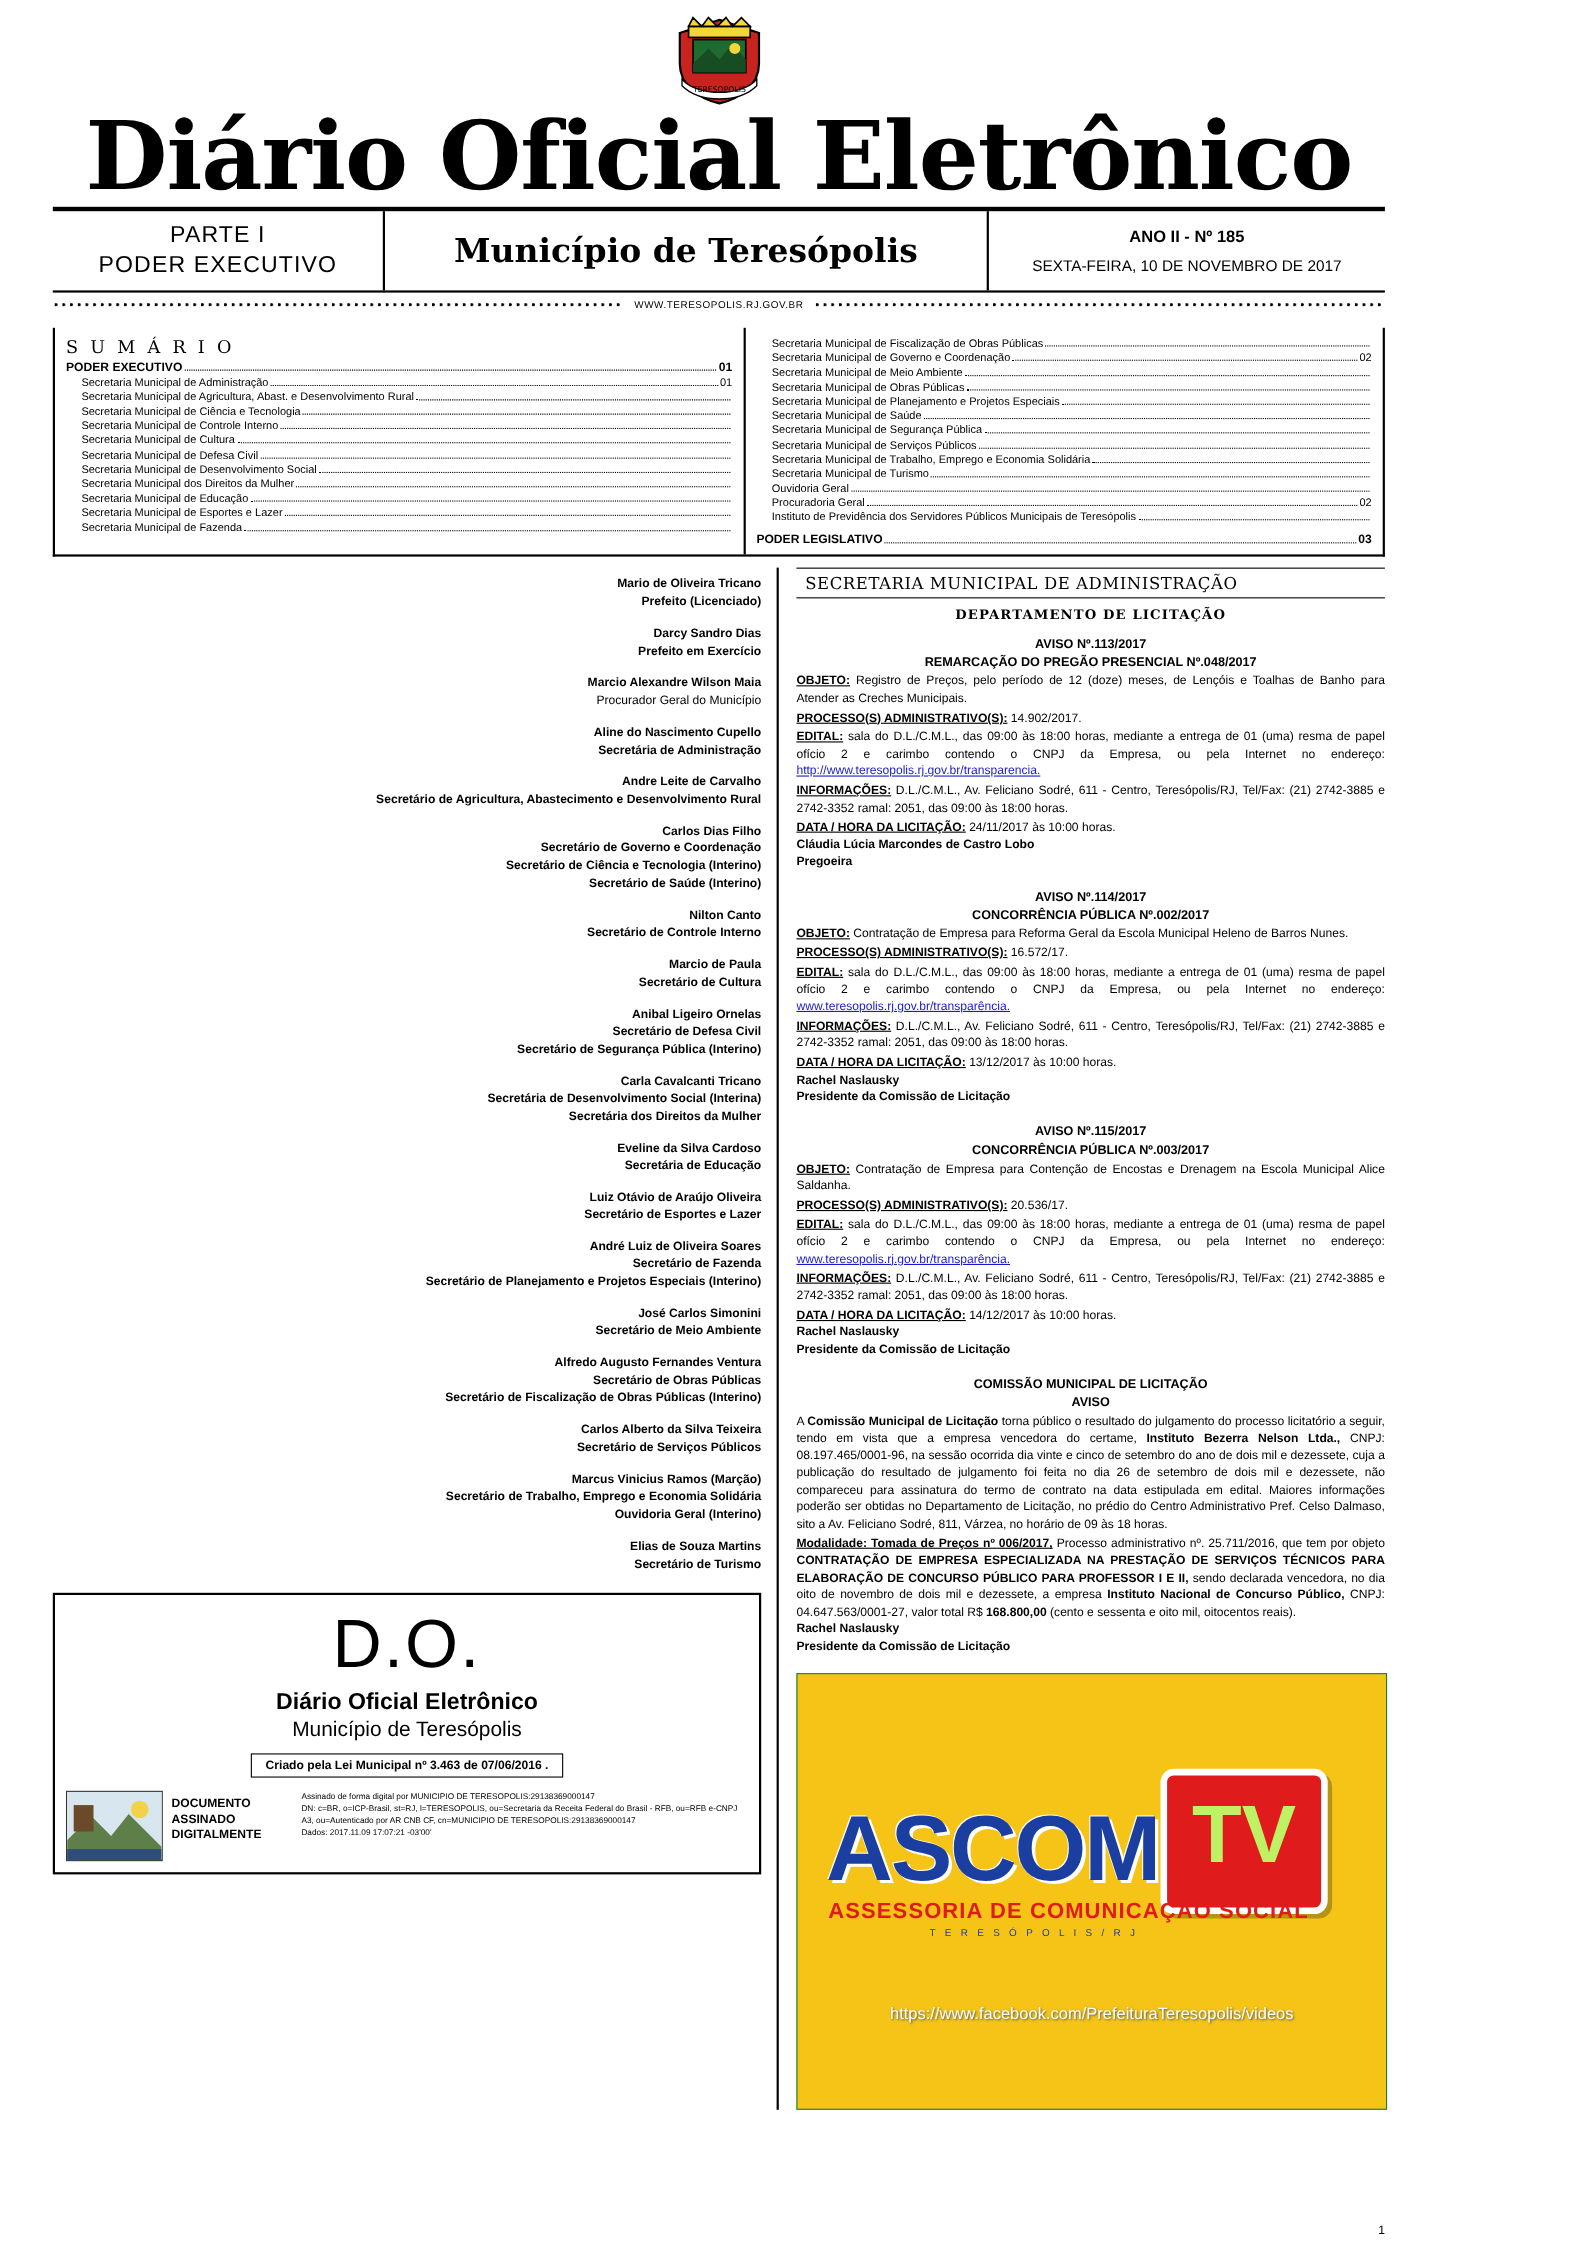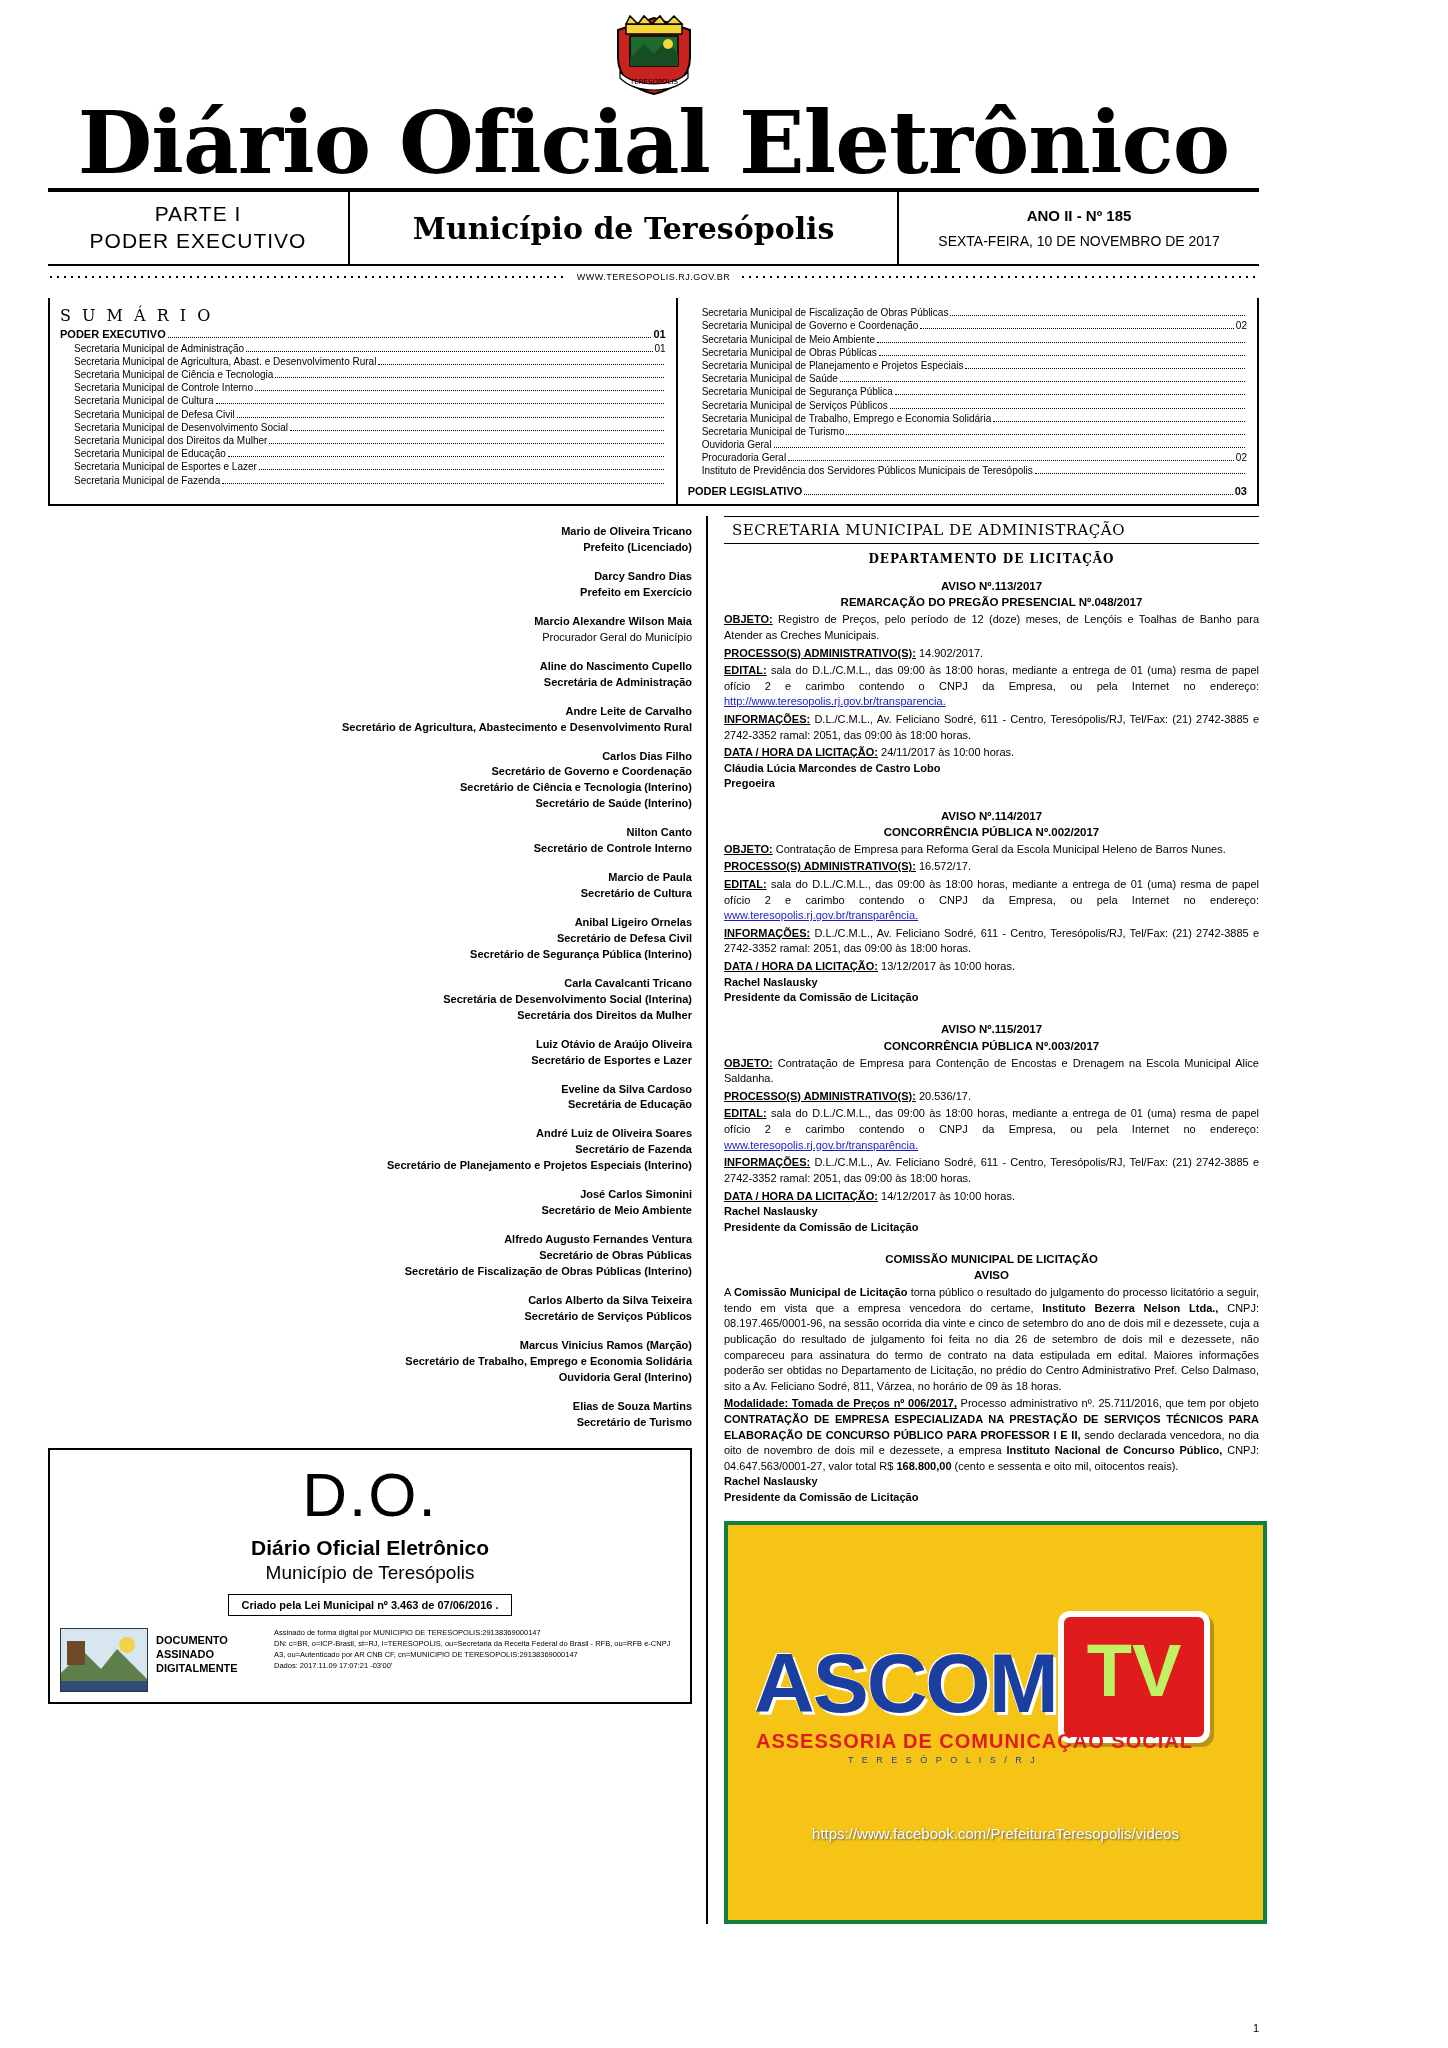--- a/index.html
+++ b/index.html
@@ -67,21 +67,21 @@
   .notice{margin-bottom:16px;}
   .ctr{text-align:center;font-weight:bold;font-size:11.5px;line-height:1.4;}
   .p{font-size:11px;line-height:1.42;text-align:justify;margin-top:2px;}
   .u{text-decoration:underline;}
   .b{font-weight:bold;}
   a.link{color:#1a1acd;text-decoration:underline;}
   .sig{font-size:11px;font-weight:bold;line-height:1.4;}
 
   
   .ad{margin-top:10px;width:100%;height:395px;background:#f5c417;position:relative;overflow:hidden;
-      border:4px solid #15803d;}
+      border:1px solid #15803d;}
   .ad .ascom{position:absolute;left:26px;top:110px;font-family:"Liberation Sans",sans-serif;
       font-weight:bold;font-size:84px;color:#1b3fa0;letter-spacing:-2px;
       text-shadow:3px 3px 0 #fff,-1px -1px 0 #fff;}
   .ad .tvbox{position:absolute;left:330px;top:86px;width:140px;height:120px;background:#e01b1b;
       border:6px solid #fff;border-radius:12px;box-shadow:4px 4px 0 rgba(0,0,0,.25);}
   .ad .tvbox span{display:block;text-align:center;font-weight:bold;font-size:74px;color:#bef264;line-height:108px;}
   .ad .sub{position:absolute;left:28px;top:205px;font-weight:bold;font-size:20px;color:#e01b1b;letter-spacing:1px;}
   .ad .sub2{position:absolute;left:120px;top:230px;font-size:9px;color:#1b3fa0;letter-spacing:3px;}
   .ad .fb{position:absolute;left:0;right:0;top:300px;text-align:center;font-size:15px;color:#fff;
       text-shadow:1px 1px 2px #555;}
@@ -312,26 +312,26 @@
             <div class="nm">Anibal Ligeiro Ornelas</div>
             <div class="rl">Secretário de Defesa Civil</div>
             <div class="rl">Secretário de Segurança Pública (Interino)</div>
           </div>
           <div class="grp">
             <div class="nm">Carla Cavalcanti Tricano</div>
             <div class="rl">Secretária de Desenvolvimento Social (Interina)</div>
             <div class="rl">Secretária dos Direitos da Mulher</div>
           </div>
           <div class="grp">
+            <div class="nm">Eveline da Silva Cardoso</div>
+            <div class="rl">Secretária de Educação</div>
+          </div>
+          <div class="grp">
             <div class="nm">Luiz Otávio de Araújo Oliveira</div>
             <div class="rl">Secretário de Esportes e Lazer</div>
-          </div>
-          <div class="grp">
-            <div class="nm">Eveline da Silva Cardoso</div>
-            <div class="rl">Secretária de Educação</div>
           </div>
           <div class="grp">
             <div class="nm">André Luiz de Oliveira Soares</div>
             <div class="rl">Secretário de Fazenda</div>
             <div class="rl">Secretário de Planejamento e Projetos Especiais (Interino)</div>
           </div>
           <div class="grp">
             <div class="nm">José Carlos Simonini</div>
             <div class="rl">Secretário de Meio Ambiente</div>
           </div>

